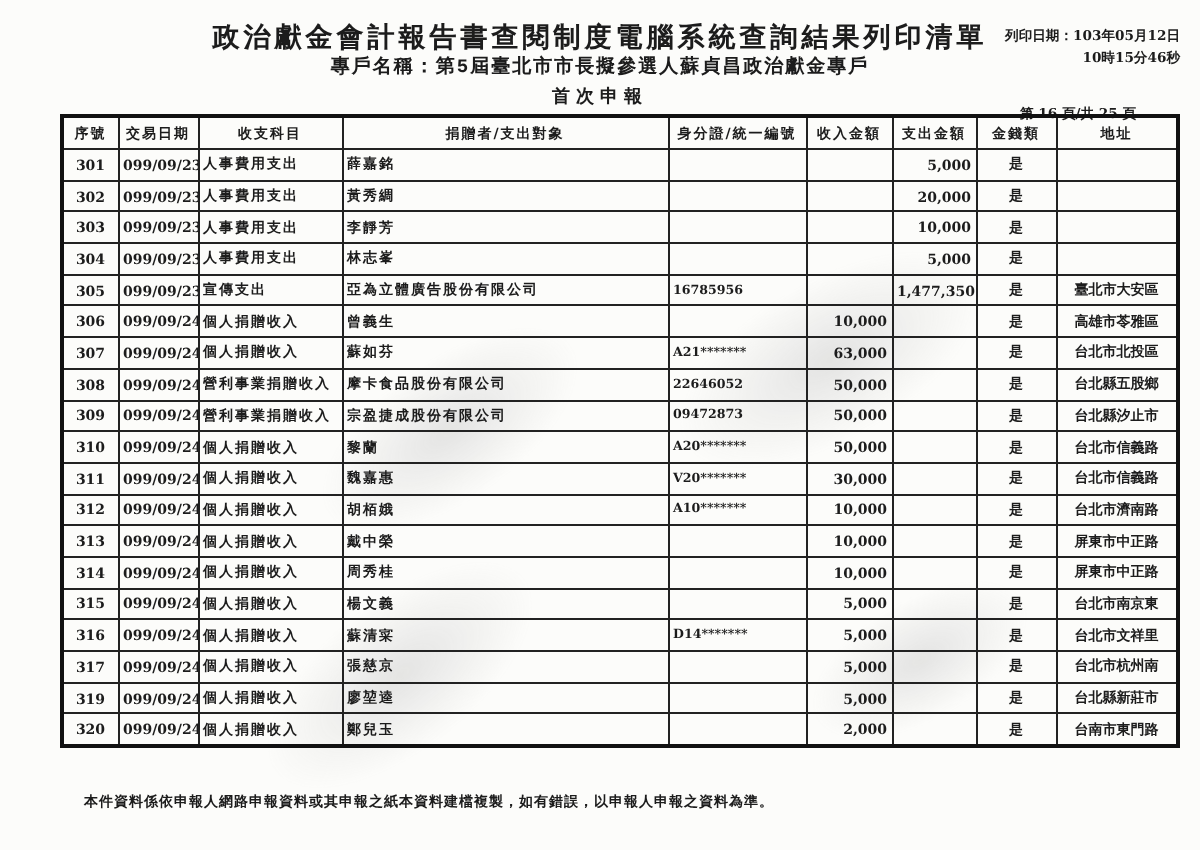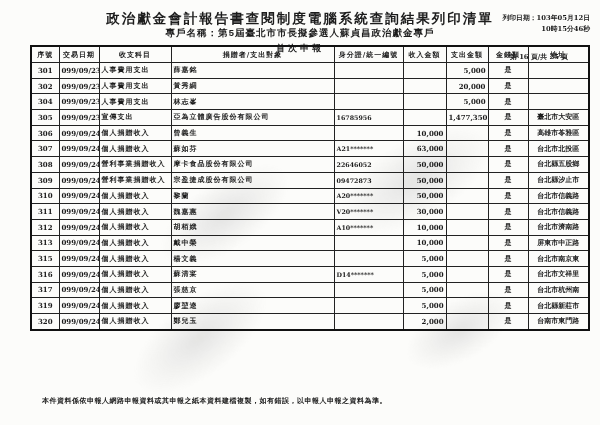--- a/index.html
+++ b/index.html
@@ -30,21 +30,21 @@
     position:absolute;left:0;right:0;top:42px;text-align:center;
     font-size:9px;font-weight:bold;letter-spacing:3px;
   }
   .printinfo{
     position:absolute;right:10px;top:13px;width:130px;
     font-size:6.8px;line-height:1.55;text-align:right;font-weight:bold;
   }
   .printinfo .pageline{margin-top:18px;text-align:center;padding-left:28px;}
 
   table.report{
-    position:absolute;left:30px;top:45px;
+    position:absolute;left:30px;top:57px;
     border-collapse:collapse;table-layout:fixed;
     width:558px;
     font-size:7px;
   }
   table.report th, table.report td{
     border:1px solid #222;
     padding:0 2px;
     overflow:hidden;white-space:nowrap;
     height:14.7px;
     font-weight:bold;
@@ -124,20 +124,31 @@
         <td class="ac">099/09/23</td>
         <td class="al">人事費用支出</td>
         <td class="al">黃秀綢</td>
         <td class="idcell"></td>
         <td class="ar"></td>
         <td class="ar">20,000</td>
         <td class="ac">是</td>
         <td class="ac"></td>
       </tr>
       <tr>
+        <td class="ac">303</td>
+        <td class="ac">099/09/23</td>
+        <td class="al">人事費用支出</td>
+        <td class="al">李靜芳</td>
+        <td class="idcell"></td>
+        <td class="ar"></td>
+        <td class="ar">10,000</td>
+        <td class="ac">是</td>
+        <td class="ac"></td>
+      </tr>
+      <tr>
         <td class="ac">304</td>
         <td class="ac">099/09/23</td>
         <td class="al">人事費用支出</td>
         <td class="al">林志峯</td>
         <td class="idcell"></td>
         <td class="ar"></td>
         <td class="ar">5,000</td>
         <td class="ac">是</td>
         <td class="ac"></td>
       </tr>
@@ -234,20 +245,31 @@
         <td class="ac">099/09/24</td>
         <td class="al">個人捐贈收入</td>
         <td class="al">戴中榮</td>
         <td class="idcell"></td>
         <td class="ar">10,000</td>
         <td class="ar"></td>
         <td class="ac">是</td>
         <td class="ac">屏東市中正路</td>
       </tr>
       <tr>
+        <td class="ac">314</td>
+        <td class="ac">099/09/24</td>
+        <td class="al">個人捐贈收入</td>
+        <td class="al">周秀桂</td>
+        <td class="idcell"></td>
+        <td class="ar">10,000</td>
+        <td class="ar"></td>
+        <td class="ac">是</td>
+        <td class="ac">屏東市中正路</td>
+      </tr>
+      <tr>
         <td class="ac">315</td>
         <td class="ac">099/09/24</td>
         <td class="al">個人捐贈收入</td>
         <td class="al">楊文義</td>
         <td class="idcell"></td>
         <td class="ar">5,000</td>
         <td class="ar"></td>
         <td class="ac">是</td>
         <td class="ac">台北市南京東</td>
       </tr>

